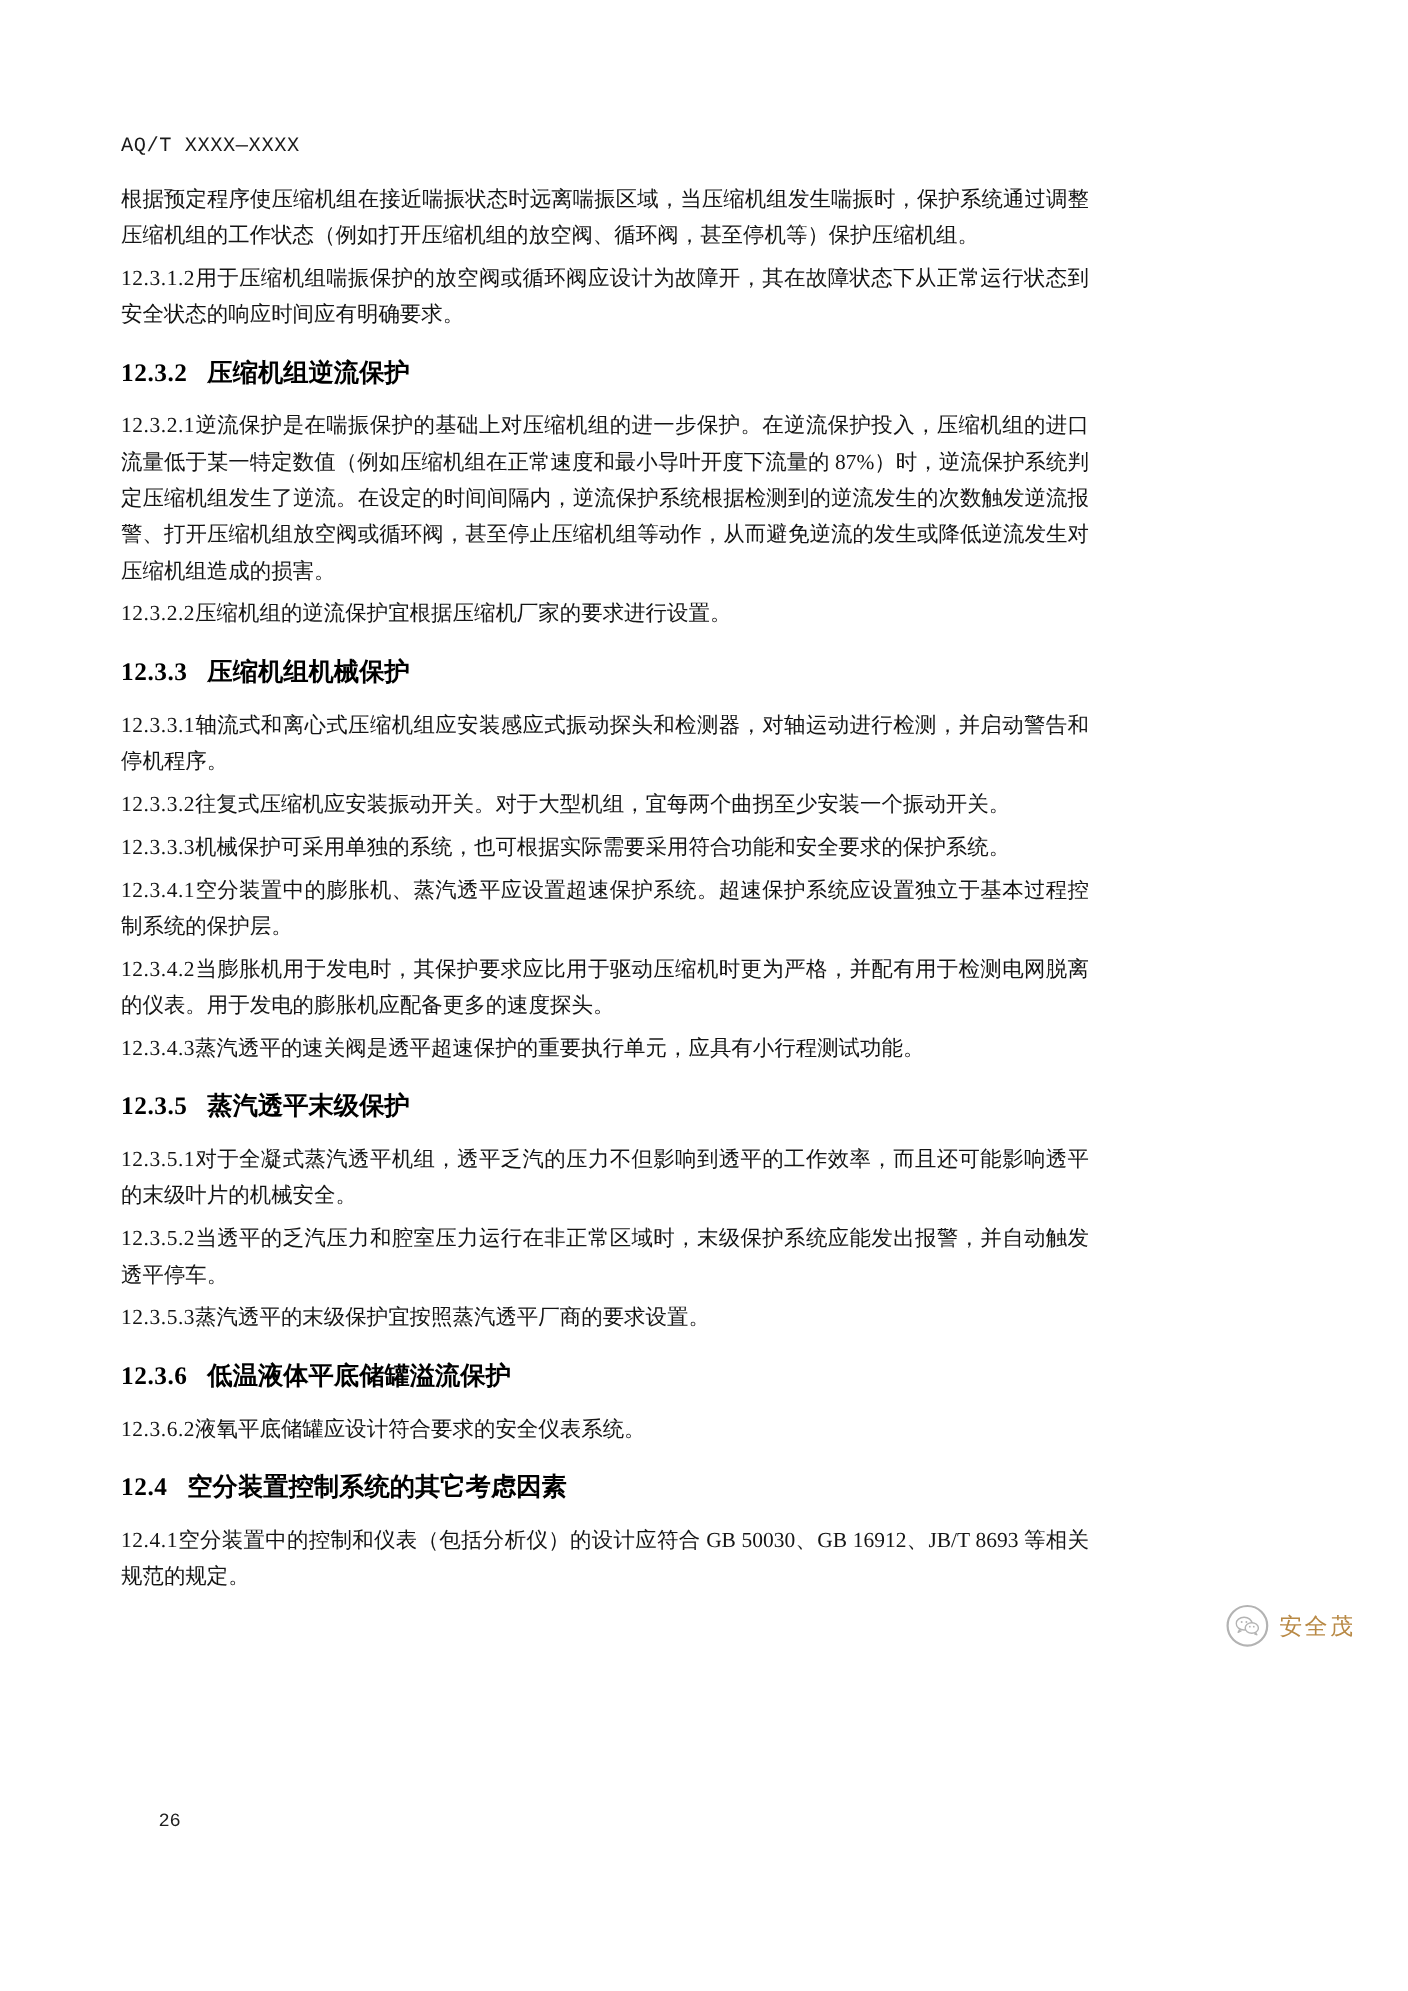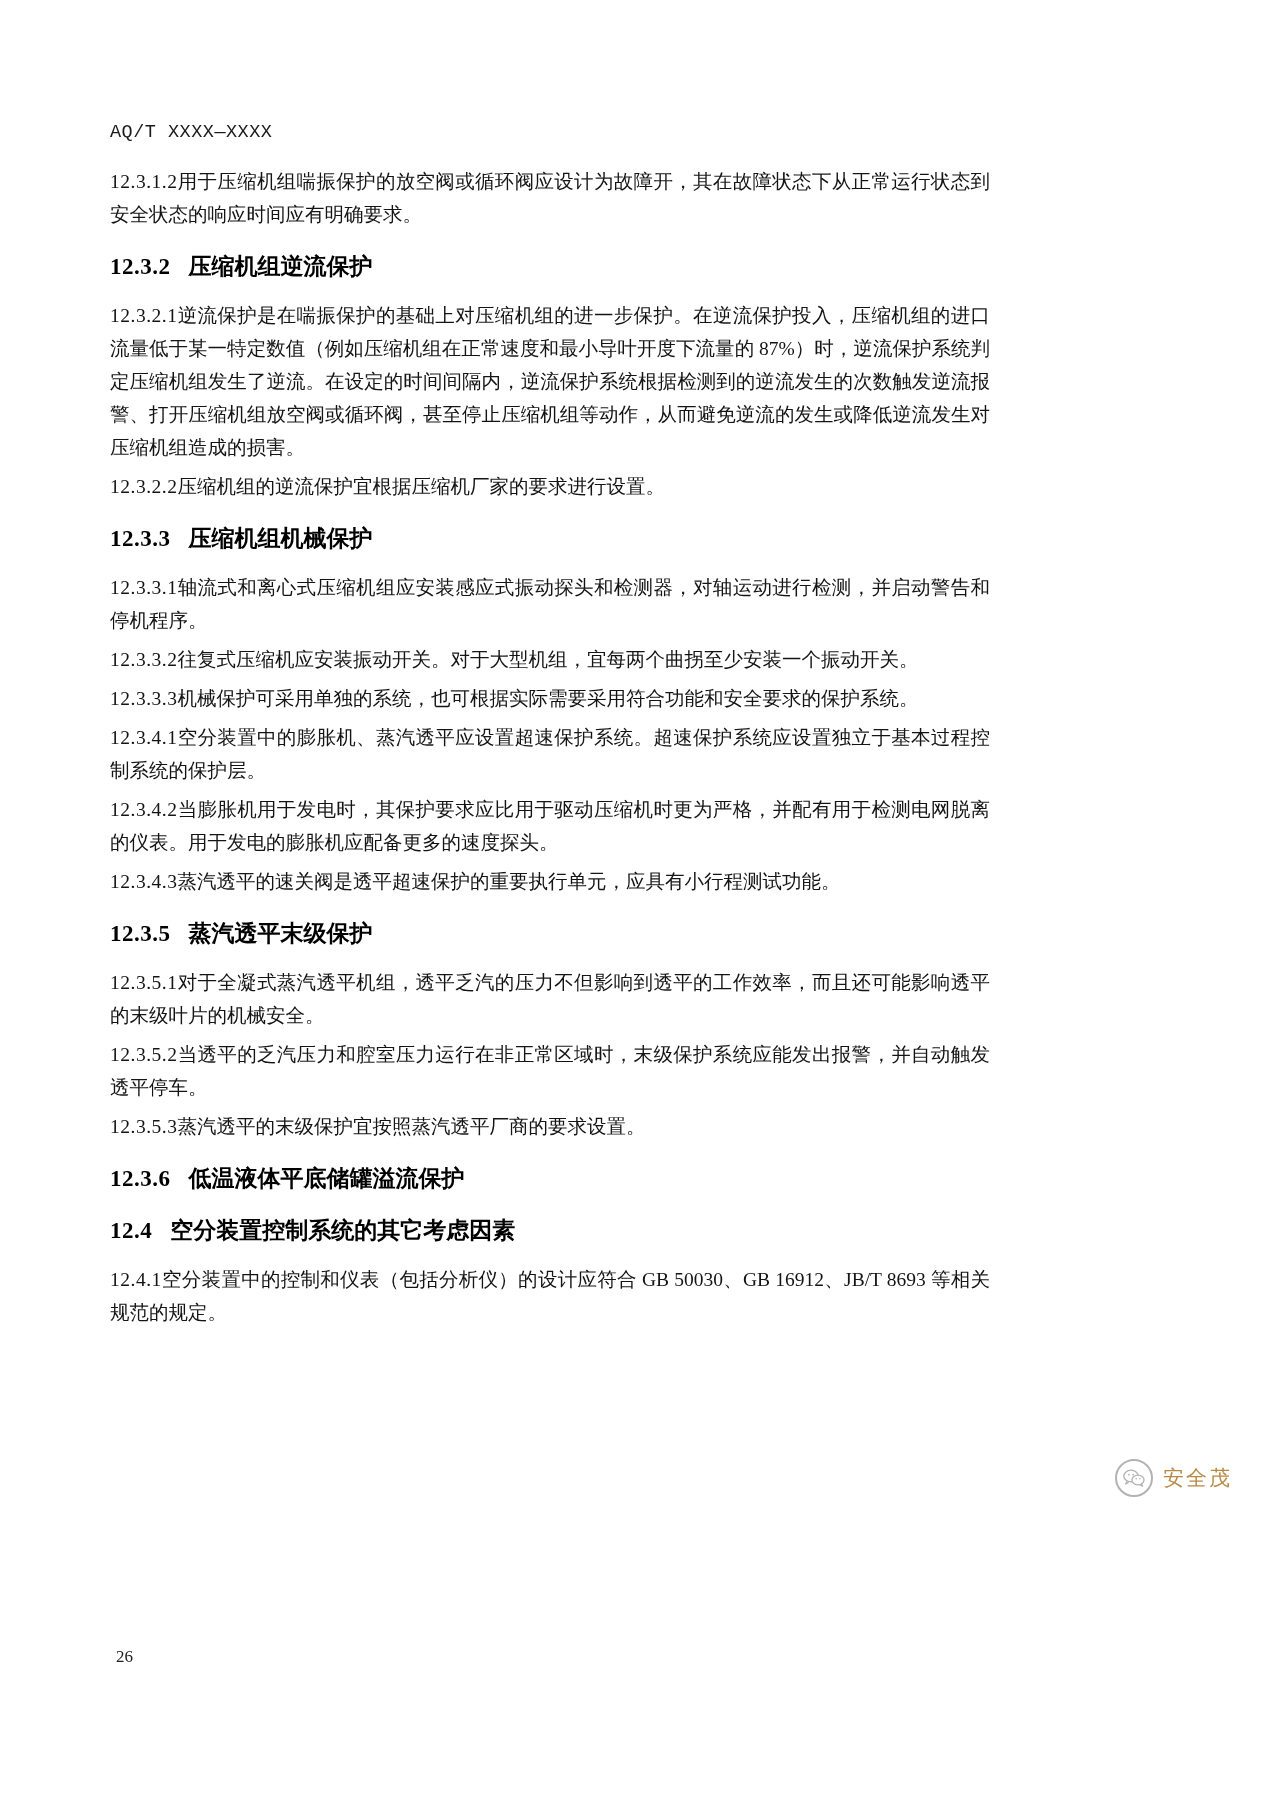--- a/index.html
+++ b/index.html
@@ -59,24 +59,24 @@
     letter-spacing: 0.5px;
   }
   .gap-top {
     margin-top: 12px;
   }
   .para-indent-label {
     margin-right: 0;
   }
   .page-number {
     position: absolute;
-    left: 116px;
+    left: 144px;
     top: 1647px;
     font-size: 17px;
-    font-family: Liberation Serif, serif;
+    font-family: Liberation Mono, monospace;
     color: #202020;
   }
   .watermark {
     position: absolute;
     right: 48px;
     bottom: 40px;
     display: flex;
     align-items: center;
     gap: 10px;
     color: #8d8d8d;
@@ -102,20 +102,23 @@
 </style>
 </head>
 <body>
 
 <div class="page">
 
   <div class="content">
 
     <div class="header-code">AQ/T XXXX—XXXX</div>
 
+    <p class="body-text">
+      <span class="num para-indent-label"></span><span>根据预定程序使压缩机组在接近喘振状态时远离喘振区域，当压缩机组发生喘振时，保护系统通过调整压缩机组的工作状态（例如打开压缩机组的放空阀、循环阀，甚至停机等）保护压缩机组。</span>
+    </p>
 
     <p class="body-text">
       <span class="num para-indent-label">12.3.1.2</span><span>用于压缩机组喘振保护的放空阀或循环阀应设计为故障开，其在故障状态下从正常运行状态到安全状态的响应时间应有明确要求。</span>
     </p>
 
     <h3 class="section-head">
       <span class="num">12.3.2</span><span>压缩机组逆流保护</span>
     </h3>
 
     <p class="body-text">
@@ -169,20 +172,23 @@
 
     <p class="body-text gap-top">
       <span class="num para-indent-label">12.3.5.3</span><span>蒸汽透平的末级保护宜按照蒸汽透平厂商的要求设置。</span>
     </p>
 
     <h3 class="section-head">
       <span class="num">12.3.6</span><span>低温液体平底储罐溢流保护</span>
     </h3>
 
 
+    <p class="body-text gap-top">
+      <span class="num para-indent-label">12.3.6.2</span><span>液氧平底储罐应设计符合要求的安全仪表系统。</span>
+    </p>
 
     <h3 class="section-head">
       <span class="num">12.4</span><span>空分装置控制系统的其它考虑因素</span>
     </h3>
 
     <p class="body-text">
       <span class="num para-indent-label">12.4.1</span><span>空分装置中的控制和仪表（包括分析仪）的设计应符合 GB 50030、GB 16912、JB/T 8693 等相关规范的规定。</span>
     </p>
 
   </div>

